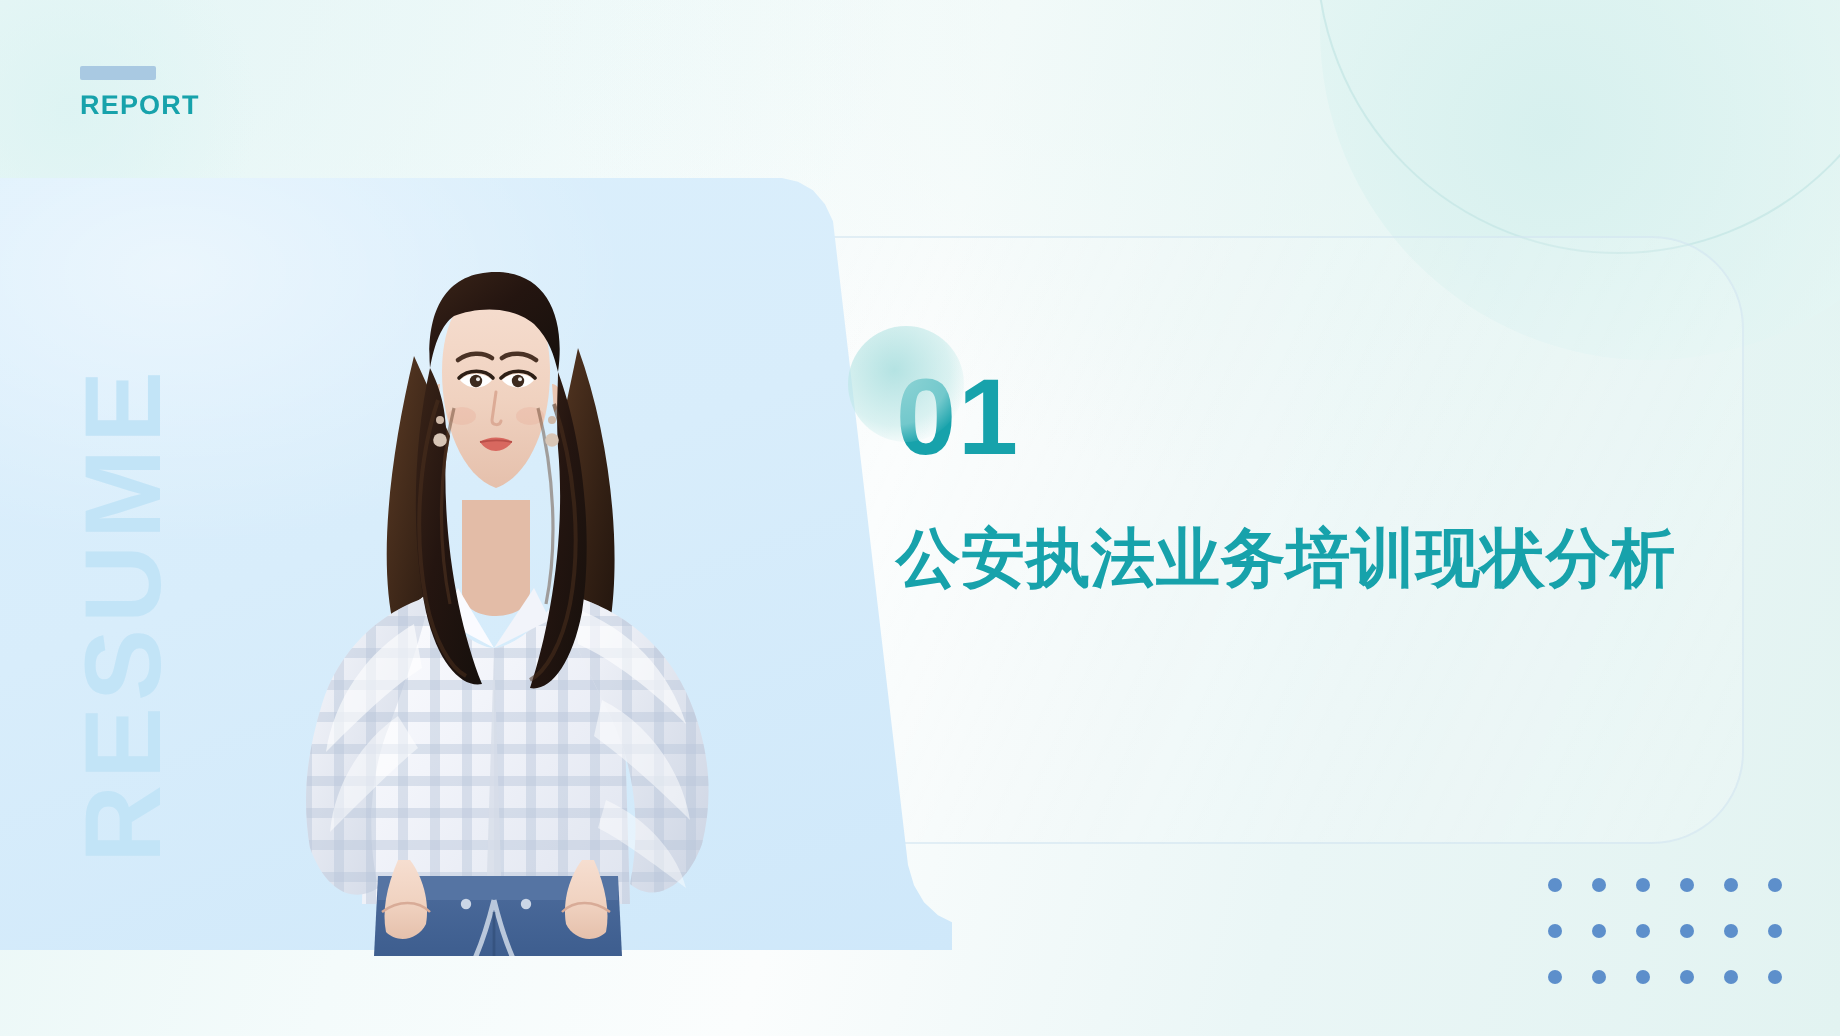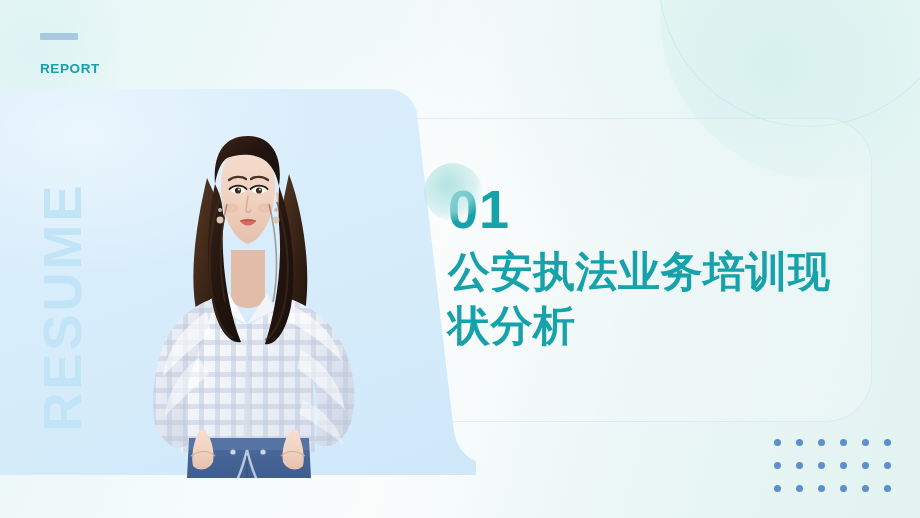--- a/index.html
+++ b/index.html
@@ -57,21 +57,21 @@
 
   
   .header { position: absolute; left: 0; top: 0; width: 920px; height: 89px; }
   .brand { position: absolute; left: 40px; top: 33px; }
   .brand-bar {
     width: 38px; height: 7px;
     background: #a9c9e2;
     border-radius: 1px;
   }
   .brand-label {
-    margin-top: 22px;
+    margin-top: 6px;
     font-size: 13.5px;
     font-weight: bold;
     letter-spacing: .6px;
     color: #17a2ab;
     line-height: 1;
   }
   .nav {
     position: absolute;
     left: 518px; top: 43px;
     width: 370px;
@@ -147,22 +147,22 @@
     width: 410px;
   }
   .title-number {
     font-size: 54px;
     font-weight: bold;
     color: #17a2ab;
     line-height: .95;
     letter-spacing: 1px;
   }
   .title-heading {
-    margin-top: 10px;
-    font-size: 42px;
+    margin-top: 24px;
+    font-size: 32px;
     font-weight: bold;
     color: #17a2ab;
     line-height: 1.28;
     letter-spacing: .5px;
     max-width: 400px;
   }
 
   
   .dot-grid {
     position: absolute;

